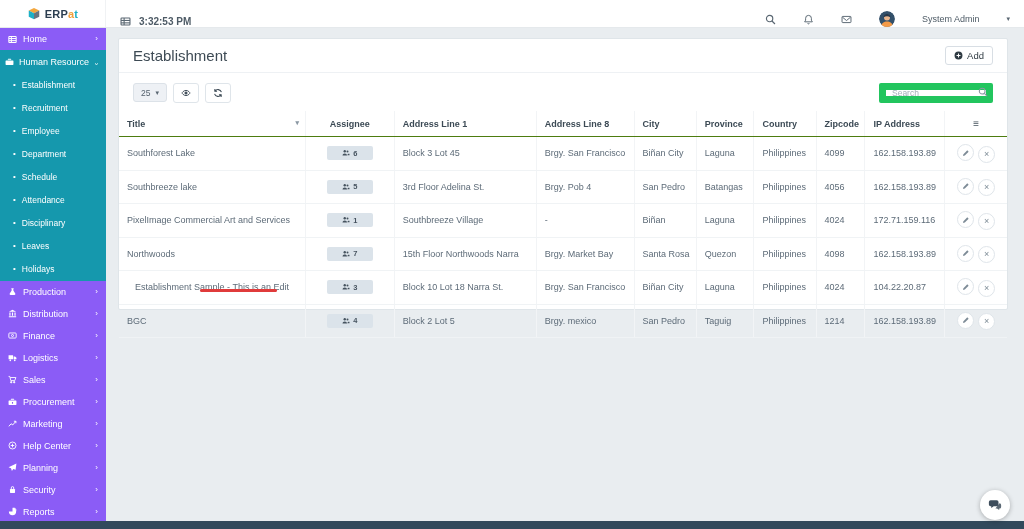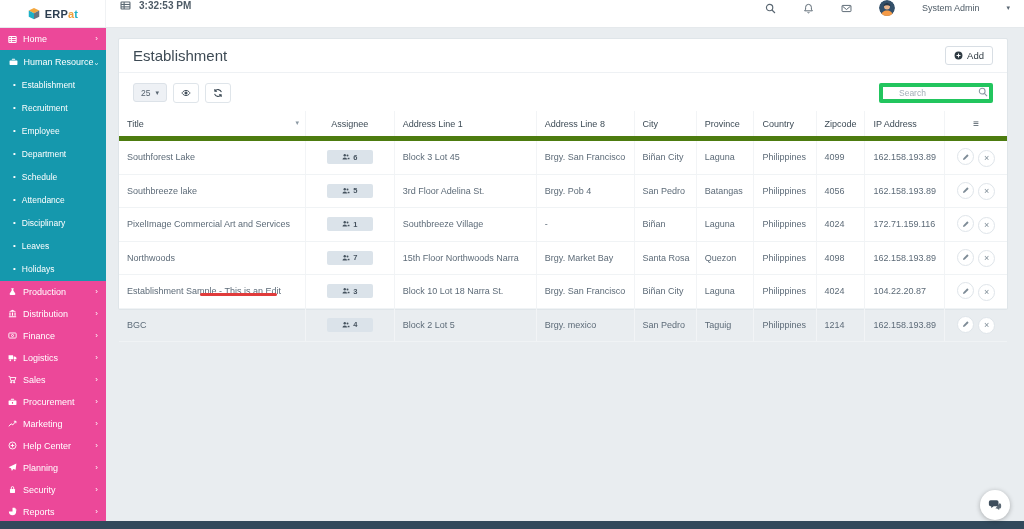--- a/index.html
+++ b/index.html
@@ -1,43 +1,43 @@
 <!DOCTYPE html>
 <html><head>
 <meta charset="utf-8">
 <style>
   * { margin:0; padding:0; box-sizing:border-box; }
   html,body { width:1024px; height:529px; }
   body { font-family:"Liberation Sans", sans-serif; background:#e9edf0; position:relative; overflow:hidden; color:#55626e; }
 
   
-  .topbar { position:absolute; top:0; left:0; right:0; height:28px; background:#fff; border-bottom:1px solid #e5e9ec; display:flex; align-items:flex-start; z-index:5; }
+  .topbar { position:absolute; top:0; left:0; right:0; height:28px; background:#fff; border-bottom:1px solid #e5e9ec; display:flex; align-items:flex-end; z-index:5; }
   .logo-area { width:106px; height:100%; display:flex; align-items:center; justify-content:center; gap:4px; border-right:1px solid #f0f2f4; }
   .logo-text { font-size:11px; font-weight:bold; letter-spacing:.2px; }
   .logo-text .erp { color:#2c3e50; }
   .logo-text .a { color:#f0a03c; }
   .logo-text .t { color:#1db0c6; }
   .tb-left { display:flex; align-items:center; gap:8px; margin-left:14px; }
   .tb-time { font-size:10px; font-weight:bold; color:#4e5b66; }
   .tb-right { margin-left:auto; display:flex; align-items:center; gap:27px; padding-right:14px; }
   .tb-icon { width:11px; height:11px; color:#5a6772; display:inline-flex; cursor:pointer; }
   .tb-icon svg { width:100%; height:100%; }
   .avatar { width:16px; height:16px; border-radius:50%; overflow:hidden; }
   .user-name { font-size:9px; color:#4e5b66; }
   .caret { font-size:7px; color:#5a6772; }
 
   
-  .sidebar { position:absolute; top:28px; left:0; bottom:8px; width:106px; background:#ec4899; color:#fff; overflow:hidden; }
+  .sidebar { position:absolute; top:28px; left:0; bottom:8px; width:106px; background:#8b5cf6; color:#fff; overflow:hidden; }
   .nav-item { display:flex; align-items:center; gap:6px; padding:6px 8px; font-size:9px; cursor:pointer; position:relative; }
   .nav-item .lbl { white-space:nowrap; }
   .nav-ic { width:9px; height:9px; flex:0 0 9px; display:inline-flex; }
   .nav-ic svg { width:100%; height:100%; }
   .chev { margin-left:auto; font-size:8px; opacity:.95; line-height:1; }
   .hr-block { background:#1598ad; }
-  .hr-head { display:block; padding:6px 8px 4px 5px; font-size:9px; cursor:pointer; position:relative; line-height:1.5;text-align:center; }
+  .hr-head { display:block; padding:6px 8px 4px 5px; font-size:9px; cursor:pointer; position:relative; line-height:1.5; }
   .hr-head .nav-ic { vertical-align:-1px; margin-right:5px; }
   .hr-head .hr-chev { position:absolute; right:8px; top:8px; font-size:8px; display:inline-block; transform:rotate(90deg); }
   .sub-item { display:flex; align-items:center; gap:6px; padding:6.5px 6px 6.5px 13px; font-size:8.5px; cursor:pointer; }
   .bullet { font-size:8px; line-height:1; }
 
   
   .bottom-bar { position:absolute; left:0; right:0; bottom:0; height:8px; background:#32495c; }
 
   
   .main { position:absolute; top:28px; left:106px; right:0; bottom:8px; background:#e9edf0; padding:10px 16px 0 12px; }
@@ -45,47 +45,47 @@
   .card-head { display:flex; align-items:center; justify-content:space-between; padding:7px 14px; border-bottom:1px solid #eef1f4; }
   .page-title { font-size:15px; color:#3d4a54; font-weight:normal; }
   .btn-add { display:inline-flex; align-items:center; gap:4px; font-size:9.5px; color:#2f3a42; background:#fff; border:1px solid #d8dee4; border-radius:3px; padding:3px 8px; cursor:pointer; }
   .btn-add svg { width:9px; height:9px; }
 
   .toolbar { display:flex; align-items:center; gap:6px; padding:9px 14px 8px; }
   .per-page { display:inline-flex; align-items:center; gap:5px; background:#eef1f5; border:1px solid #dce2e8; border-radius:3px; font-size:8.5px; color:#55626e; padding:3.5px 7px; cursor:pointer; }
   .tool-btn { width:26px; height:20px; background:#fff; border:1px solid #dfe5ea; border-radius:3px; display:inline-flex; align-items:center; justify-content:center; color:#3e4b56; cursor:pointer; }
   .tool-btn svg { width:10px; height:10px; }
   .search-wrap { margin-left:auto; position:relative; }
-  .search-input { width:114px; height:20px; border:4px solid #22c55e; border-radius:2px; font-size:8.5px; padding:0 18px 0 16px; color:#55626e; outline:none; font-family:"Liberation Sans", sans-serif; }
+  .search-input { width:114px; height:20px; border:7px solid #22c55e; border-radius:2px; font-size:8.5px; padding:0 18px 0 6px; color:#55626e; outline:none; font-family:"Liberation Sans", sans-serif; }
   .search-input::placeholder { color:#a2aeb8; }
   .search-wrap .mag { position:absolute; right:5px; top:5px; width:10px; height:10px; color:#8b98a3; }
 
   
   table { width:100%; border-collapse:collapse; font-size:9px; table-layout:fixed; }
-  th { text-align:left; padding:7px 8px; color:#3c4a55; font-weight:normal; border-bottom:5px solid #4d7c0f; position:relative; cursor:pointer; }
+  th { text-align:left; padding:7px 8px; color:#3c4a55; font-weight:bold; border-bottom:1px solid #4d7c0f; position:relative; cursor:pointer; }
   td { padding:7px 8px; color:#5d6b78; border-bottom:1px solid #f0f3f5; overflow:hidden; white-space:nowrap; }
   th + th, td + td { border-left:1px solid #f2f4f6; }
   .c-title { width:21%; }
   .c-assignee { width:10%; text-align:center; }
   .c-al1 { width:16%; }
   .c-al2 { width:11%; }
   .c-city { width:7%; }
   .c-prov { width:6.5%; }
   .c-ctry { width:7%; }
   .c-zip { width:5.5%; }
   .c-ip { width:9%; }
   .c-act { width:7%; text-align:center; }
   .sort-caret { position:absolute; right:6px; top:8px; font-size:7px; color:#8b98a3; }
   .menu-glyph { font-size:10px; color:#45525d; }
   .badge { display:inline-flex; align-items:center; justify-content:center; gap:3px; background:#dbe3ea; border-radius:2px; padding:2.5px 6px; min-width:46px; font-size:7.5px; font-weight:bold; color:#46535f; cursor:pointer; }
   .badge svg { width:8px; height:8px; }
   .act-btn { display:inline-flex; align-items:center; justify-content:center; width:17px; height:17px; border:1px solid #dfe5ea; border-radius:50%; background:#fff; color:#7d8b96; cursor:pointer; font-size:9px; line-height:1; }
   .act-btn + .act-btn { margin-left:4px; }
   .act-btn svg { width:8px; height:8px; }
-  .cell-rel { position:relative; }
+  .cell-rel { position:relative;text-align:center; }
   .red-underline { position:absolute; left:81px; top:18px; width:77px; height:2.5px; background:#e03b3b; border-radius:2px; }
 
   
   .card-foot { display:flex; align-items:center; justify-content:space-between; padding:9px 14px 0; }
   .range { font-size:8.5px; color:#9aa6b1; }
   .pager { display:inline-flex; border:1px solid #e2e7ec; border-radius:2px; overflow:hidden; }
   .pager span { width:22px; height:20px; display:inline-flex; align-items:center; justify-content:center; font-size:9px; cursor:pointer; background:#fff; color:#98a4af; }
   .pager span + span { border-left:1px solid #e6eaee; }
   .pager .cur { background:#e9edf3; color:#55626e; font-weight:bold; }
 

